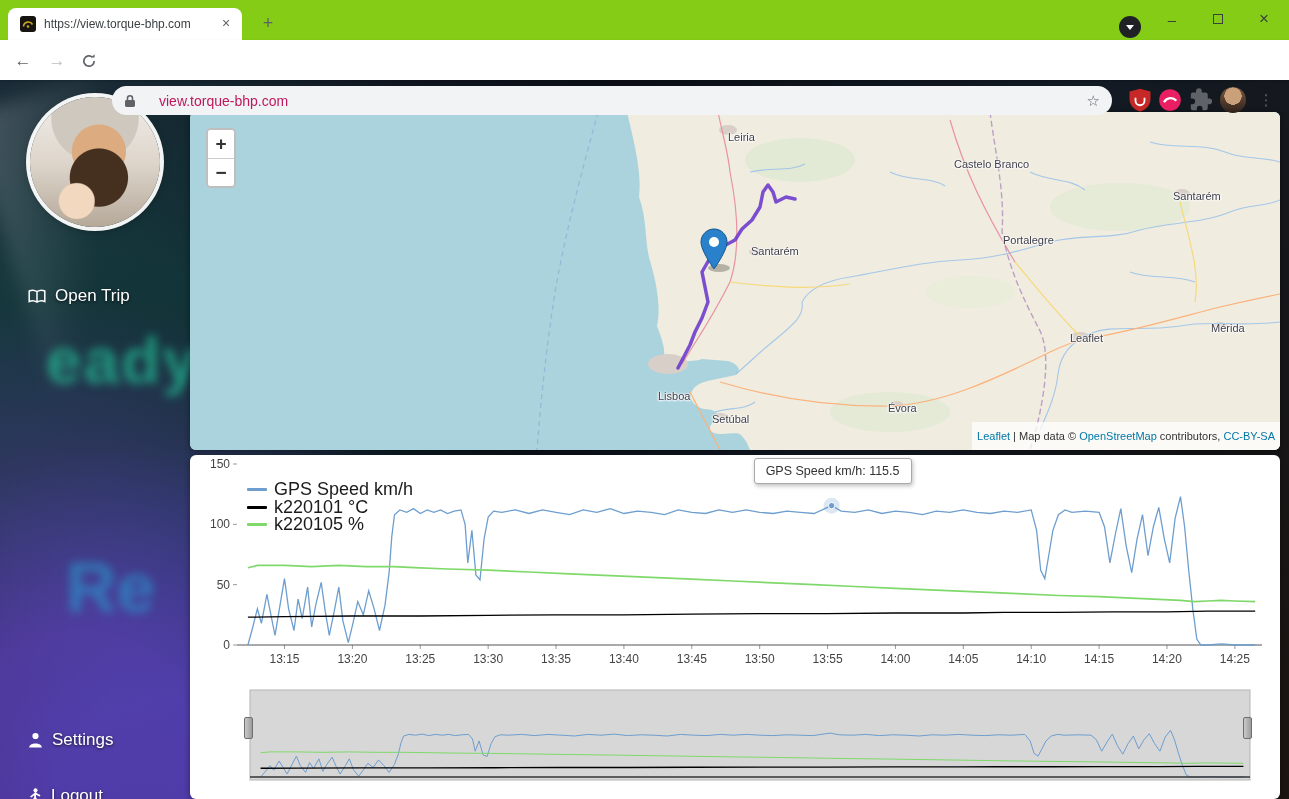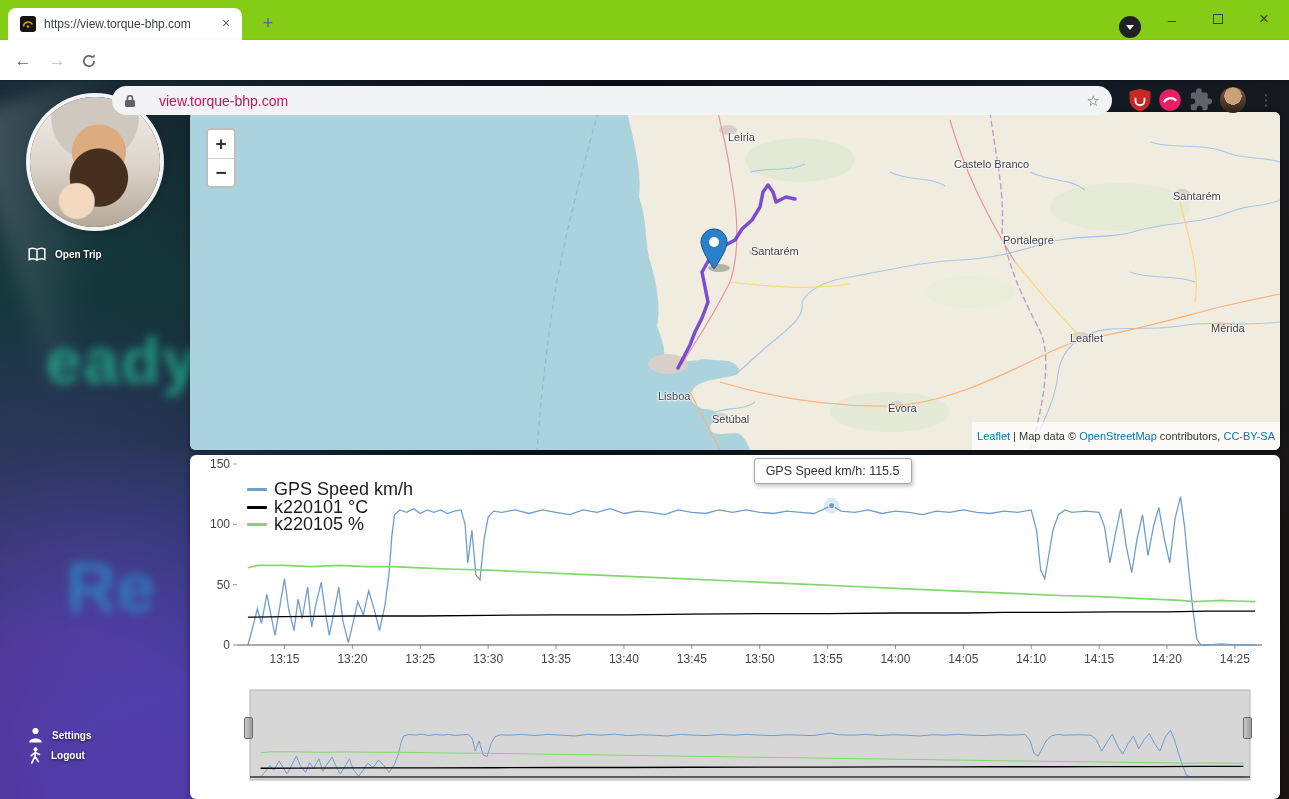--- a/index.html
+++ b/index.html
@@ -46,24 +46,24 @@
   .bg-text2 { position:absolute; left:66px; top:468px; font-size:70px; font-weight:700; color:#23a8d8; filter:blur(5px); opacity:.55; }
 
   
   .profile-avatar { position:absolute; left:30px; top:17px; width:130px; height:130px; border-radius:50%; box-shadow:0 0 0 4px rgba(255,255,255,.95), 0 2px 10px rgba(0,0,0,.5);
       background:
         radial-gradient(circle at 36% 80%, #f2d8be 0 13%, rgba(0,0,0,0) 14%),
         radial-gradient(circle at 53% 62%, #45301f 0 27%, rgba(0,0,0,0) 28%),
         radial-gradient(circle at 53% 42%, #dcab80 0 26%, rgba(0,0,0,0) 27%),
         radial-gradient(circle at 50% 16%, #cfc8bf 0 34%, rgba(0,0,0,0) 35%),
         linear-gradient(180deg,#f0ede8 0%,#ded6cc 50%,#b5a899 100%); }
-  .side-row { position:absolute; left:28px; display:flex; align-items:center; gap:9px; color:#fff; font-size:10px; font-weight:700; cursor:pointer; text-shadow:0 1px 3px rgba(0,0,0,.7); }
+  .side-row { position:absolute; left:28px; display:flex; align-items:center; gap:9px; color:#fff; font-size:17px; font-weight:400; cursor:pointer; text-shadow:0 1px 3px rgba(0,0,0,.7);margin-top:39px; }
   .side-row svg { flex:0 0 auto; }
   .row-open { top:167px; }
-  .row-settings { top:647px; }
+  .row-settings { top:611px; }
   .row-logout { top:667px; }
 
   
   .map-panel { position:absolute; left:190px; top:32px; width:1090px; height:338px; border-radius:6px; overflow:hidden; background:#aad3df; box-shadow:0 1px 6px rgba(0,0,0,.4); }
   #map-labels { position:absolute; left:0; top:0; width:100%; height:100%; pointer-events:none; }
   .map-label { position:absolute; font-size:11px; color:#40404a; text-shadow:0 0 2px #fff, 1px 0 2px #fff, -1px 0 2px #fff, 0 1px 2px #fff; white-space:nowrap; }
   .zoom-ctrl { position:absolute; left:16px; top:16px; width:30px; border:2px solid rgba(0,0,0,.25); border-radius:5px; overflow:hidden; background:#fff; }
   .zoom-btn { display:block; width:100%; height:28px; text-align:center; line-height:27px; font-size:19px; font-weight:700; color:#333; background:#fff; cursor:pointer; text-decoration:none; }
   .zoom-btn + .zoom-btn { border-top:1px solid #ccc; }
   .attribution { position:absolute; right:0; bottom:0; background:rgba(255,255,255,.75); font-size:11px; color:#333; padding:8px 5px; }

